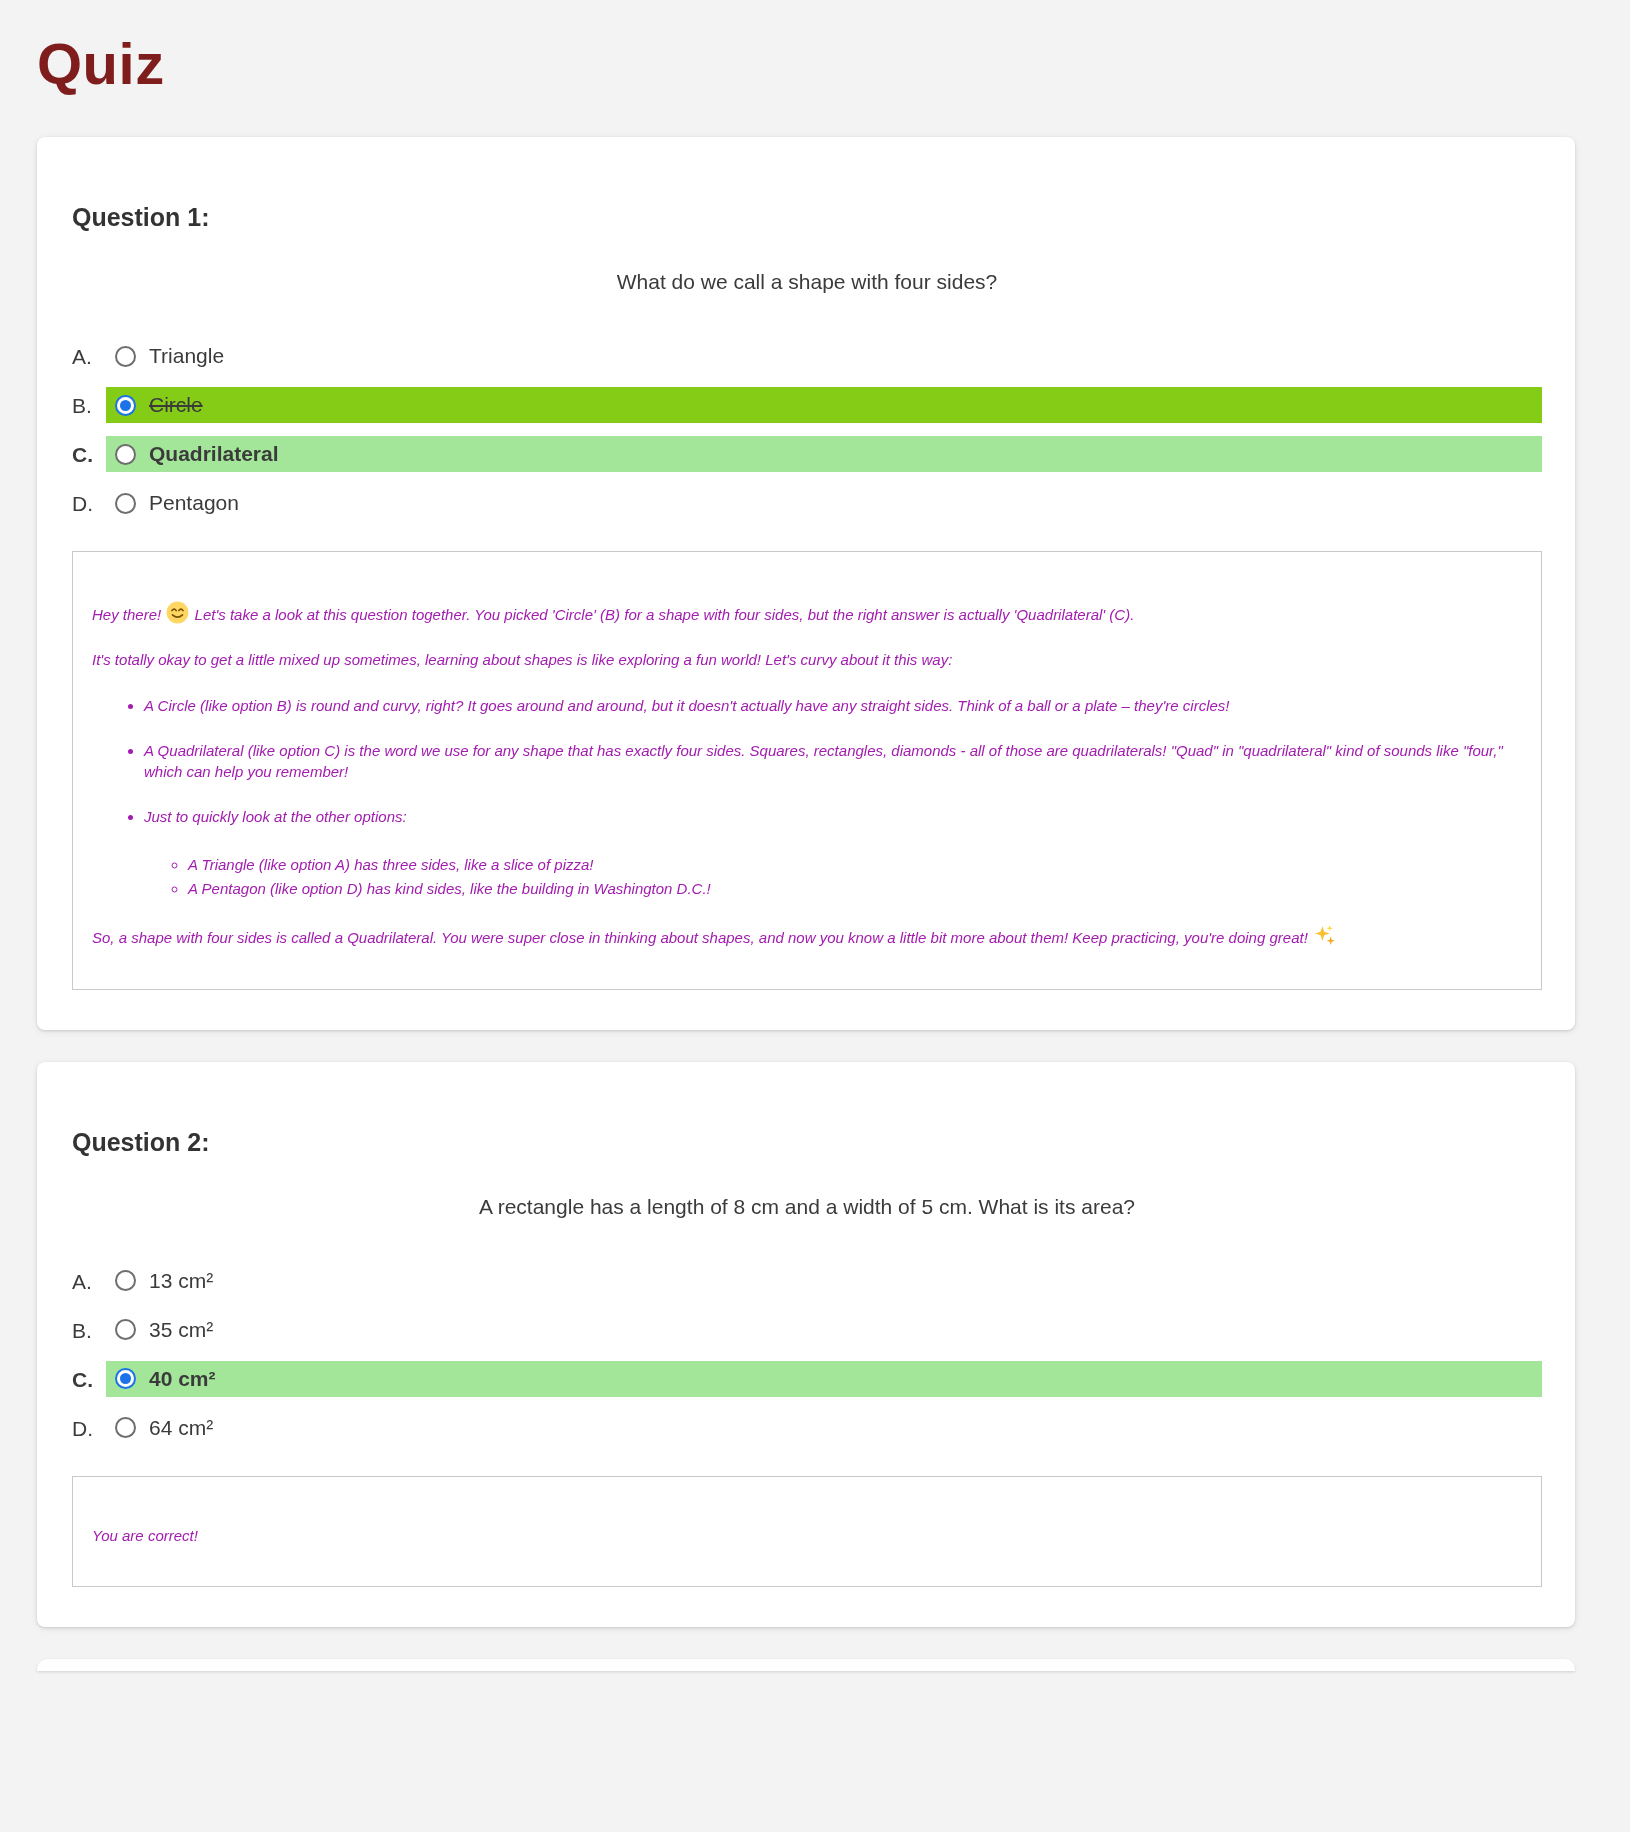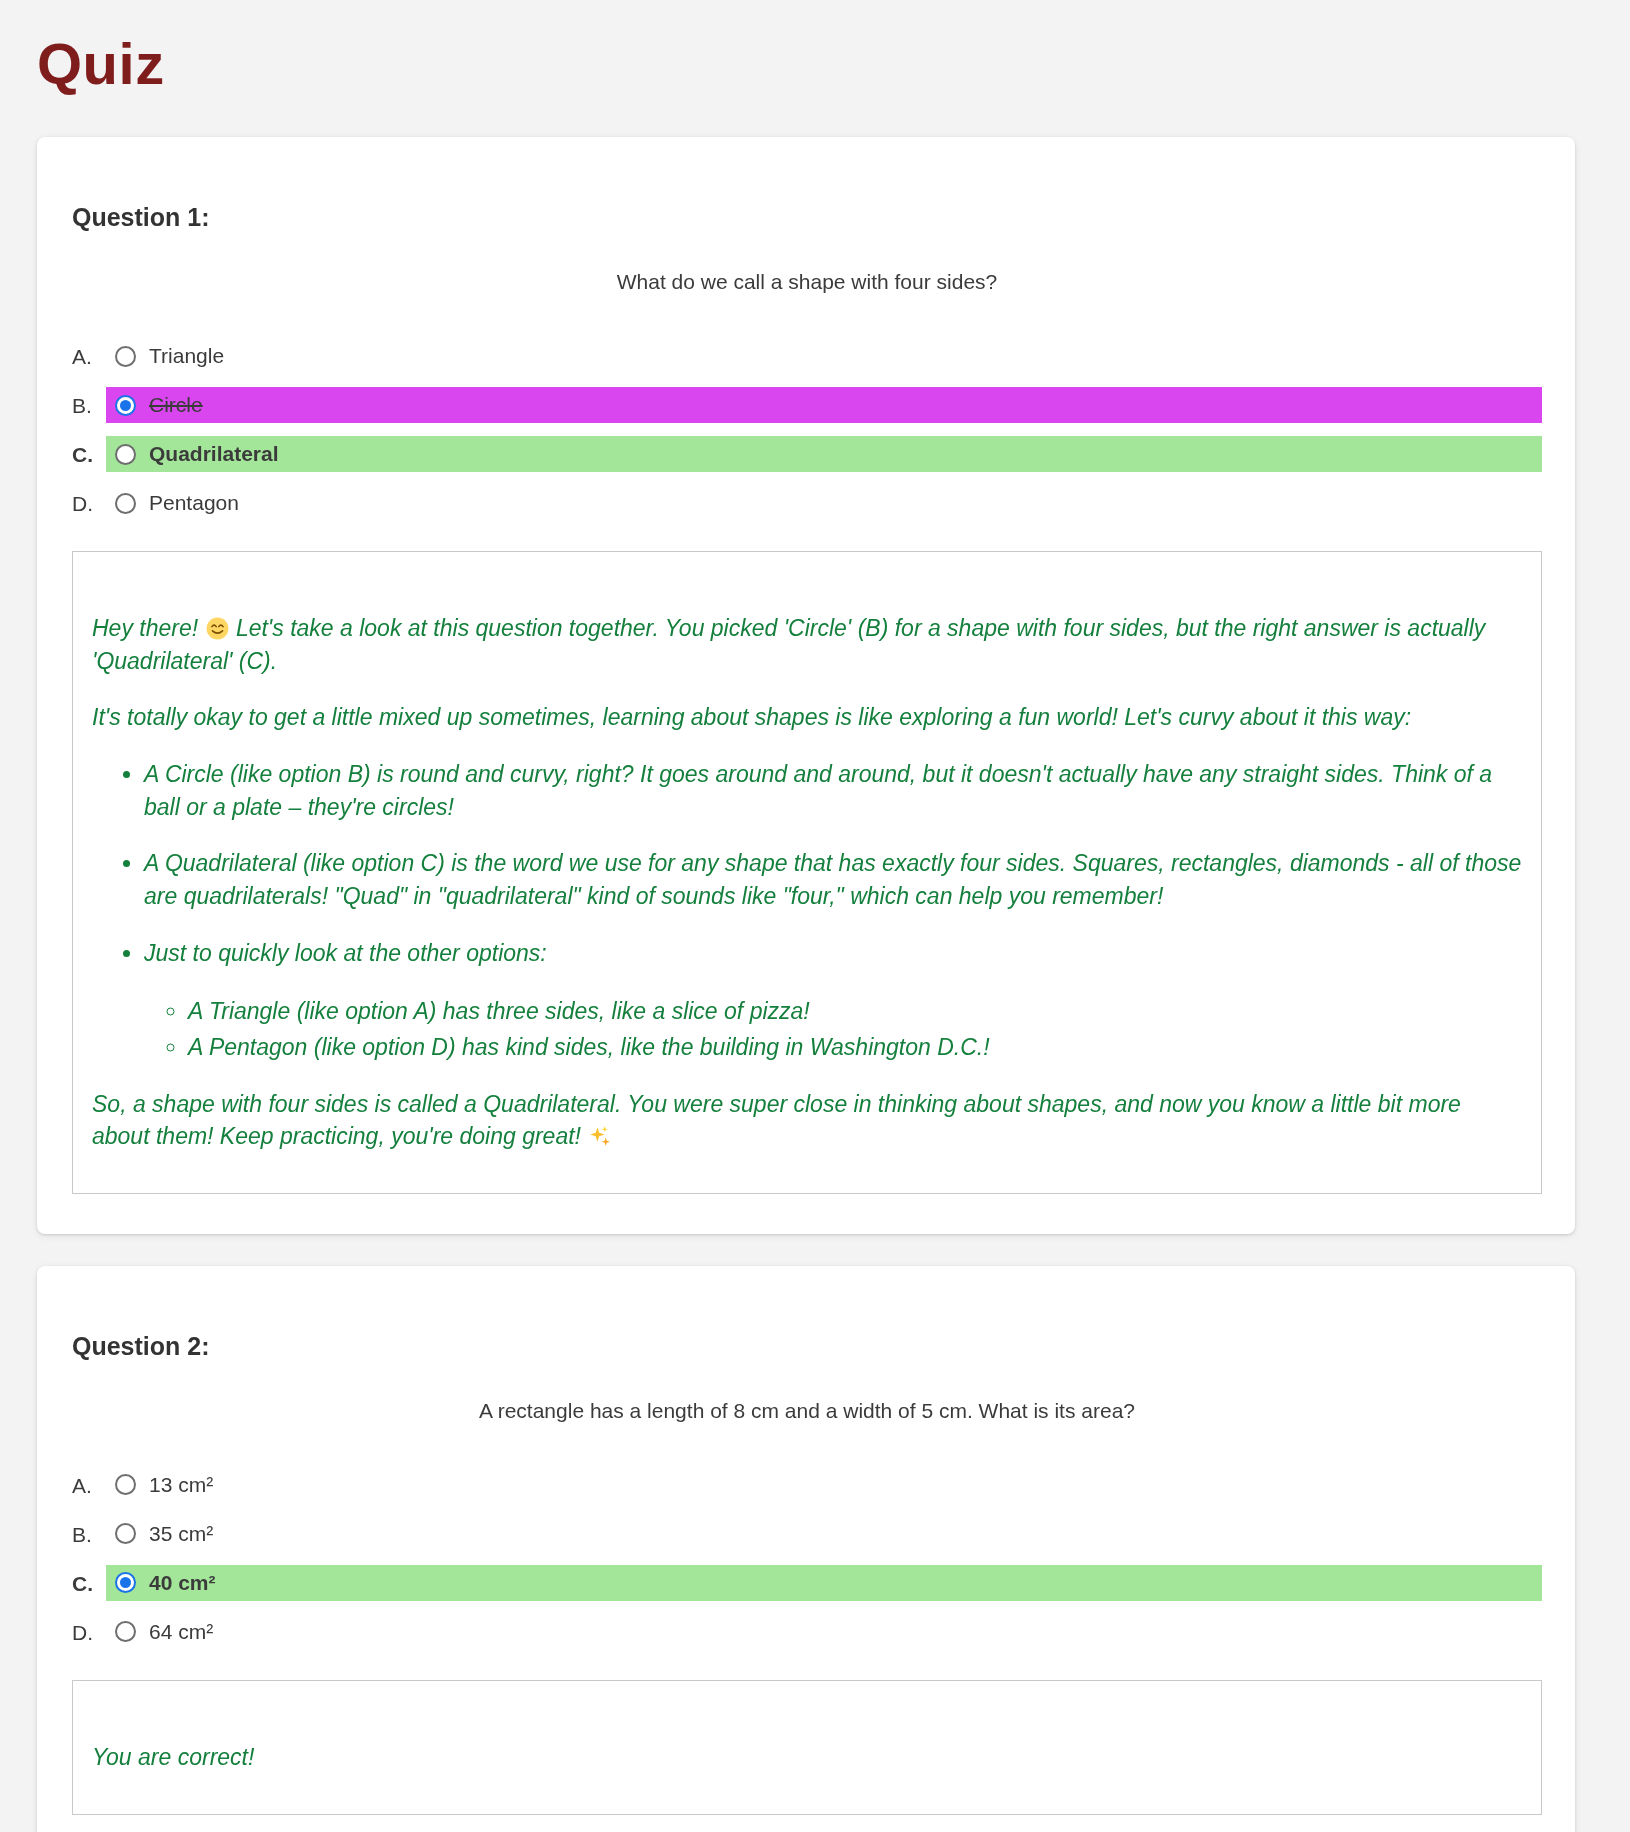--- a/index.html
+++ b/index.html
@@ -63,21 +63,21 @@
     flex: 1;
     display: flex;
     align-items: center;
     gap: 13px;
     padding: 6px 2px 6px 9px;
     cursor: pointer;
     min-height: 34px;
     text-align: center;
   }
   .opt.correct .optlabel { background: #a3e69a; }
-  .opt.wrong   .optlabel { background: #d946ef; }
+  .opt.wrong   .optlabel { background: #84cc16; }
   .opt.correct .letter   { font-weight: 700; }
   .opt.bold .opttext     { font-weight: 700; }
   .opt.strike .opttext   { text-decoration: line-through; }
   .radio {
     flex: none;
     width: 21px; height: 21px;
     border-radius: 50%;
     border: 2px solid #6e6e6e;
     background: #fff;
     position: relative;
@@ -86,25 +86,25 @@
   .radio.on::after {
     content: "";
     position: absolute;
     left: 3px; top: 3px; right: 3px; bottom: 3px;
     border-radius: 50%;
     background: #1a73e8;
   }
   .feedback {
     border: 1px solid #c9c9c9;
     background: #fff;
-    padding: 36px 19px 40px 19px;
+    padding: 24px 19px 40px 19px;
     font-style: italic;
-    font-size: 23px;
+    font-size: 15px;
     line-height: 1.42;
-    color: #15803d;
+    color: #a21caf;
   }
   .feedback p { margin: 24px 0 0 0; }
   .feedback ul.l1 {
     margin: 24px 0 0 0;
     padding-left: 52px;
     list-style-type: disc;
   }
   .feedback ul.l1 > li + li { margin-top: 24px; }
   .feedback ul.l2 {
     margin: 26px 0 0 0;

